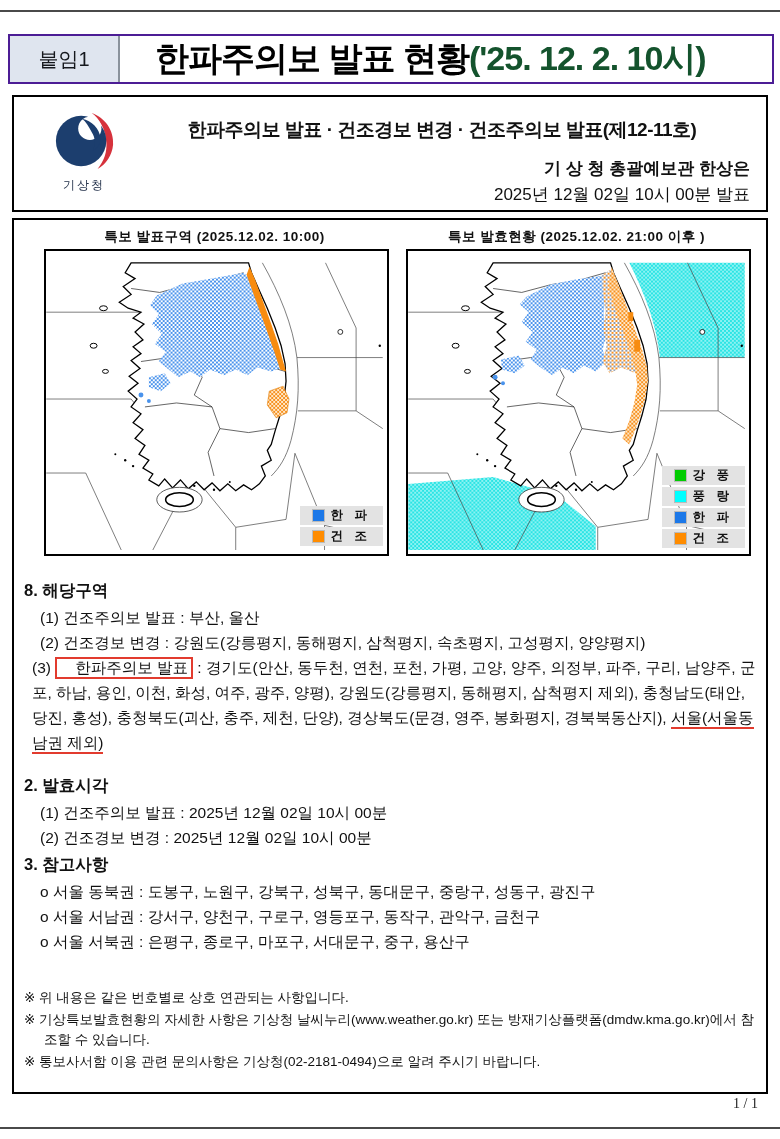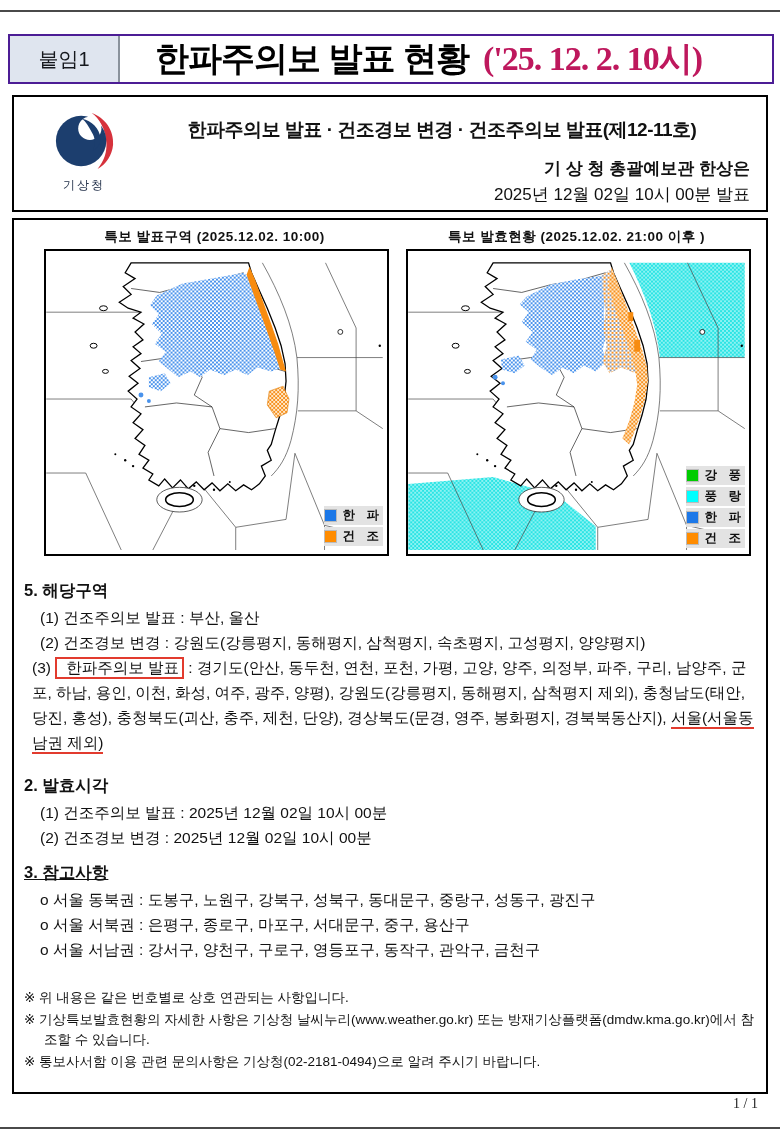--- a/index.html
+++ b/index.html
@@ -10,21 +10,21 @@
 
   
   .attach-bar{position:absolute;top:34px;left:8px;width:762px;height:46px;
               display:flex;border:2px solid #4c1d95;background:#fff;}
   .attach-tag{width:108px;background:#dfe5ef;border-right:2px solid #8a929c;
               display:flex;align-items:center;justify-content:center;
               font-size:20px;color:#15181d;}
   .attach-title{flex:1;display:flex;align-items:center;padding-left:35px;
                 font-size:34px;font-weight:bold;letter-spacing:-1px;white-space:nowrap;}
   .attach-title .t-black{color:#000;}
-  .attach-title .t-blue{color:#be185d;margin-left:14px;font-family:Liberation Serif, serif;}
+  .attach-title .t-blue{color:#14532d;margin-left:0;}
 
   
   .doc-box{position:absolute;left:12px;width:752px;border:2px solid #000;background:#fff;}
   .box-head{top:95px;height:113px;}
   .box-body{top:218px;height:872px;}
 
   .logo-wrap{position:absolute;left:32px;top:12px;width:76px;text-align:center;}
   .logo-label{font-size:12px;color:#23314a;letter-spacing:2px;margin-top:2px;}
   .doc-title{position:absolute;left:120px;right:16px;top:20px;text-align:center;
              font-size:19px;font-weight:bold;letter-spacing:-0.5px;}
@@ -32,31 +32,31 @@
   .doc-issued{position:absolute;right:16px;top:86px;font-size:17px;font-weight:normal;}
 
   
   .map-wrap{position:absolute;width:341px;}
   .map-left{left:30px;top:8px;} .map-right{left:392px;top:8px;}
   .map-title{text-align:center;font-size:13.5px;font-weight:bold;letter-spacing:0.5px;
              margin-bottom:3px;white-space:nowrap;}
   .map-frame{width:341px;height:303px;border:2px solid #000;position:relative;background:#fff;}
   .legend{position:absolute;right:4px;}
   .legend-row{display:flex;align-items:center;background:#e3e3e3;
-              padding:1px 0;margin-top:2px;justify-content:flex-start;}
+              padding:1px 12px;margin-top:2px;justify-content:flex-start;}
   .lg-sq{width:11px;height:11px;display:inline-block;margin-right:6px;border:1px solid #bbb;}
   .lg-label{font-size:12.5px;font-weight:bold;letter-spacing:4px;white-space:nowrap;}
   .legend-2{bottom:8px;} .legend-4{bottom:6px;}
 
   
   .sections{position:absolute;left:10px;top:348px;width:732px;font-size:15.5px;line-height:25px;}
   .sec-h{font-size:16.5px;font-weight:bold;margin:10px 0 2px 0;}
   .sec-item{padding-left:8px;text-indent:8px;}
   .sec-item-wrap{padding-left:8px;}
-  .redbox{border:2px solid #e23b2e;padding:0 3px 1px 9px;}
+  .redbox{border:2px solid #e23b2e;padding:0 3px 1px 18px;}
   .redline{border-bottom:2px solid #e23b2e;padding-bottom:1px;}
   .notes{position:absolute;left:10px;top:768px;width:736px;font-size:13.5px;line-height:20.5px;}
   .note{padding-left:20px;text-indent:-20px;margin-bottom:1px;}
 
   .page-num{position:absolute;top:1096px;right:22px;font-size:14px;color:#222;font-family:Liberation Serif, serif;}
 </style>
 </head>
 <body>
 
 <svg width="0" height="0" style="position:absolute" aria-hidden="true">
@@ -221,35 +221,35 @@
         </div>
         <div class="legend-row">
           <span class="lg-sq" style="background: rgb(255, 140, 0);"></span>
           <span class="lg-label">건 조</span>
         </div>
       </div>
     </div>
   </div>
 
   <div class="sections">
-    <div class="sec-h">5. 해당구역</div>
+    <div class="sec-h">8. 해당구역</div>
     <div class="sec-item">(1) 건조주의보 발표 : 부산, 울산</div>
     <div class="sec-item">(2) 건조경보 변경 : 강원도(강릉평지, 동해평지, 삼척평지, 속초평지, 고성평지, 양양평지)</div>
     <div class="sec-item-wrap">
       <span>(3) </span><span class="redbox">한파주의보 발표</span><span> : 경기도(안산, 동두천, 연천, 포천, 가평, 고양, 양주, 의정부, 파주, 구리, 남양주, 군포, 하남, 용인, 이천, 화성, 여주, 광주, 양평), 강원도(강릉평지, 동해평지, 삼척평지 제외), 충청남도(태안, 당진, 홍성), 충청북도(괴산, 충주, 제천, 단양), 경상북도(문경, 영주, 봉화평지, 경북북동산지), </span><span class="redline">서울(서울동남권 제외)</span>
     </div>
 
     <div class="sec-h" style="margin-top:18px;">2. 발효시각</div>
     <div class="sec-item">(1) 건조주의보 발표 : 2025년 12월 02일 10시 00분</div>
     <div class="sec-item">(2) 건조경보 변경 : 2025년 12월 02일 10시 00분</div>
 
-    <div class="sec-h" style="margin-top:10px;text-decoration:underline;">3. 참고사항</div>
+    <div class="sec-h" style="margin-top:2px;">3. 참고사항</div>
     <div class="sec-item">o 서울 동북권 : 도봉구, 노원구, 강북구, 성북구, 동대문구, 중랑구, 성동구, 광진구</div>
+    <div class="sec-item">o 서울 서남권 : 강서구, 양천구, 구로구, 영등포구, 동작구, 관악구, 금천구</div>
     <div class="sec-item">o 서울 서북권 : 은평구, 종로구, 마포구, 서대문구, 중구, 용산구</div>
-    <div class="sec-item">o 서울 서남권 : 강서구, 양천구, 구로구, 영등포구, 동작구, 관악구, 금천구</div>
   </div>
 
   <div class="notes">
     <div class="note">※ 위 내용은 같은 번호별로 상호 연관되는 사항입니다.</div>
     <div class="note">※ 기상특보발효현황의 자세한 사항은 기상청 날씨누리(www.weather.go.kr) 또는 방재기상플랫폼(dmdw.kma.go.kr)에서 참조할 수 있습니다.</div>
     <div class="note">※ 통보사서함 이용 관련 문의사항은 기상청(02-2181-0494)으로 알려 주시기 바랍니다.</div>
   </div>
 </div>
 
 <div class="page-num">1 / 1</div>

